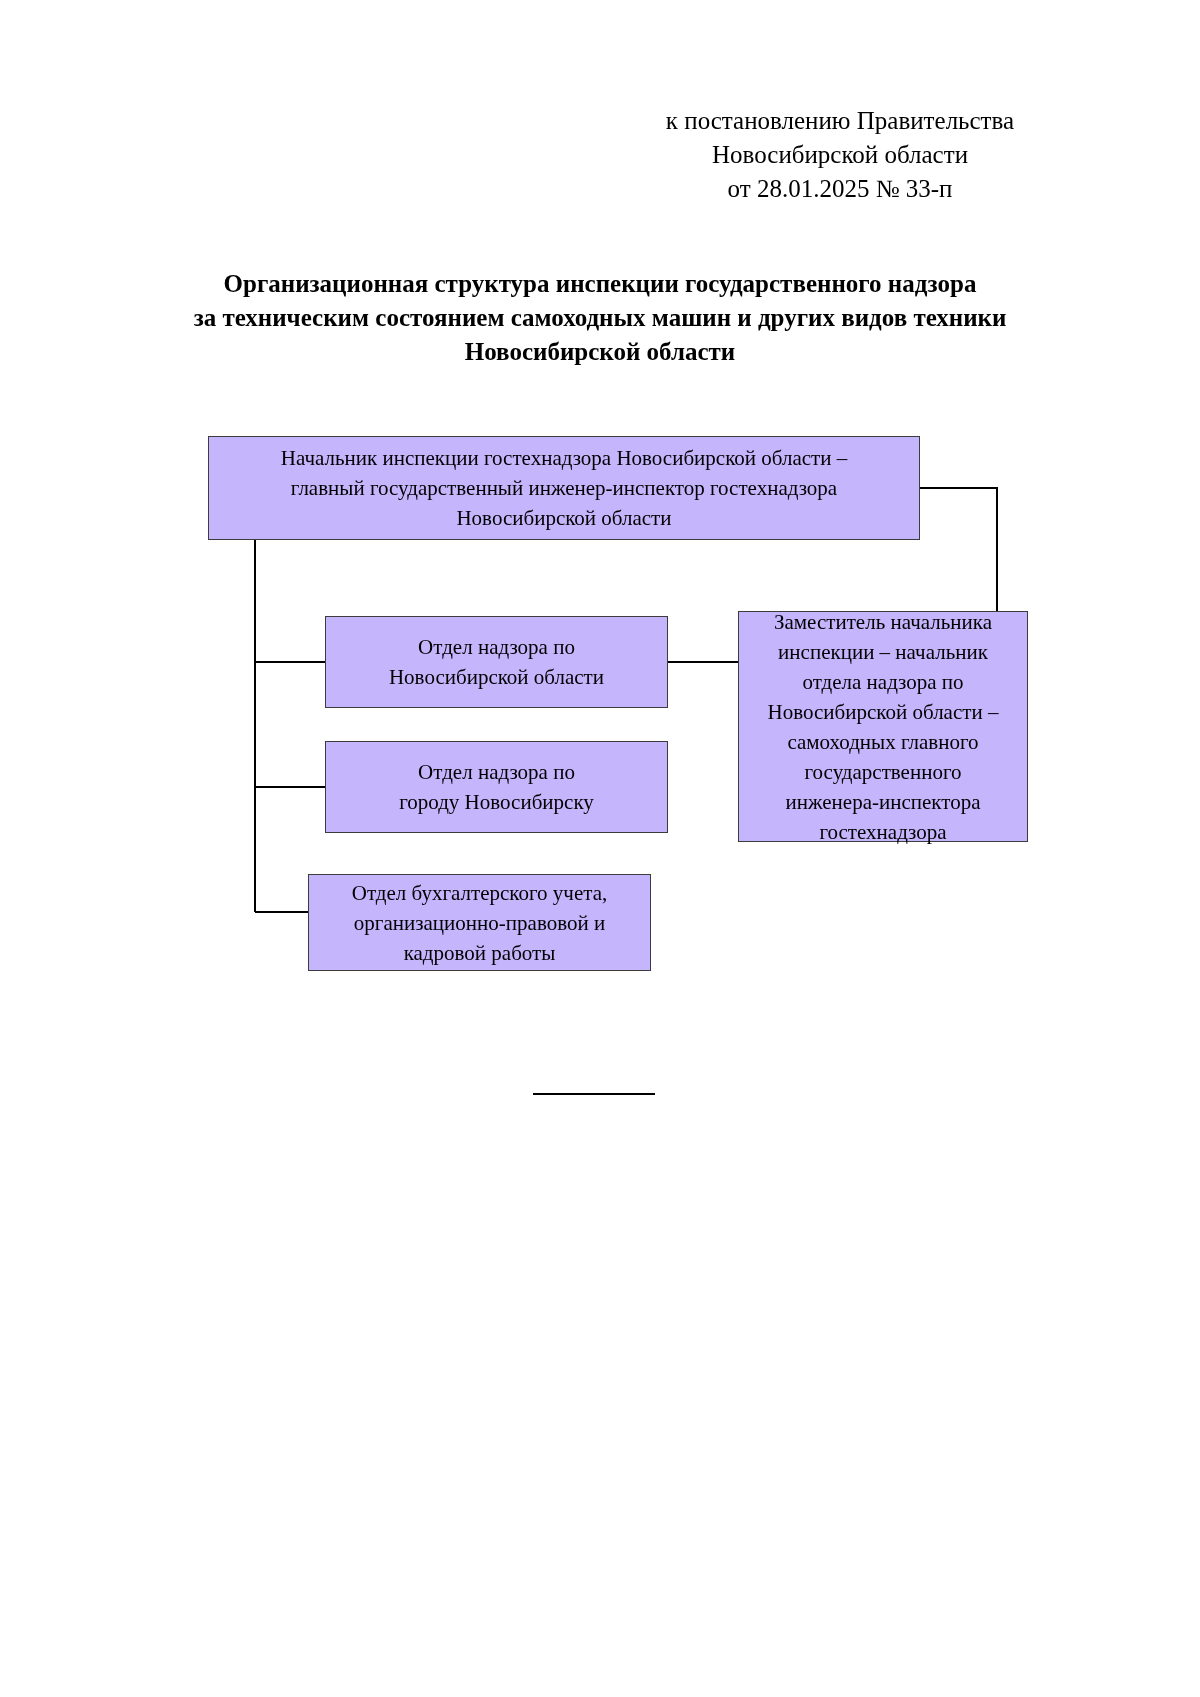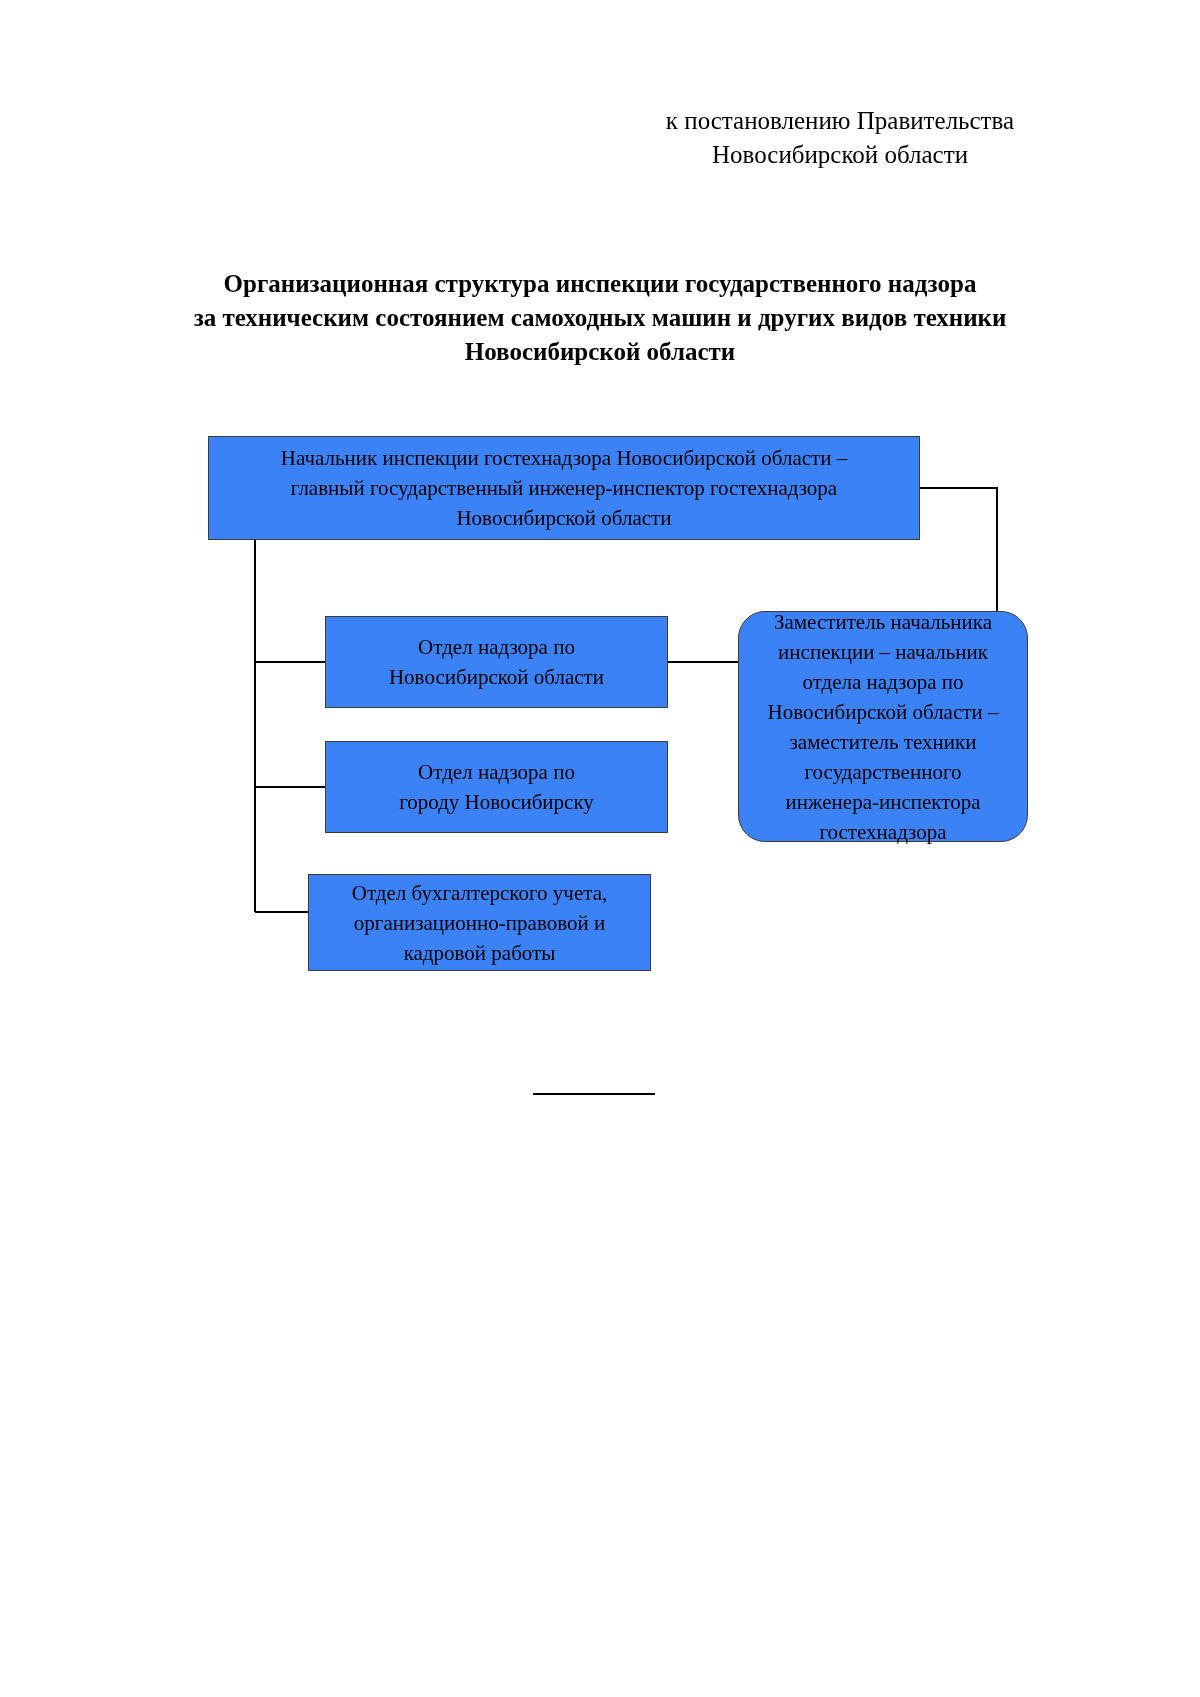--- a/index.html
+++ b/index.html
@@ -55,21 +55,21 @@
     width: 1200px;
     height: 1697px;
     pointer-events: none;
   }
   .org-chart svg { display: block; }
 
   .node {
     position: absolute;
     box-sizing: border-box;
     border: 1.5px solid #3c3c3c;
-    background: #3b82f6;
+    background: #c4b5fd;
     display: flex;
     align-items: center;
     justify-content: center;
     text-align: center;
     font-size: 21px;
     line-height: 30px;
     padding: 4px 10px;
   }
   .node .txt { display: block; width: 100%; }
   .node .nline { display: block; white-space: nowrap; }
@@ -84,39 +84,39 @@
   #node-dept-city {
     left: 325px;  top: 741px;  width: 343px; height: 92px;
   }
   #node-dept-accounting {
     left: 308px;  top: 874px;  width: 343px; height: 97px;
   }
   #node-deputy {
     left: 738px;  top: 611px;  width: 290px; height: 231px;
     font-size: 21px;
     line-height: 30px;
-    border-radius: 27px;
   }
 
   
   .footer-rule {
     position: absolute;
     left: 533px;
     top: 1093px;
     width: 122px;
     height: 0;
     border-top: 2px solid #000000;
   }
 </style>
 </head>
 <body>
 
 <div class="appendix-header">
   <span class="line line-2">к постановлению Правительства</span>
   <span class="line line-3">Новосибирской области</span>
+  <span class="line line-4">от 28.01.2025  № 33-п</span>
 </div>
 
 <div class="doc-title">
   <span class="tline">Организационная структура инспекции государственного надзора</span>
   <span class="tline">за техническим состоянием самоходных машин и других видов техники</span>
   <span class="tline">Новосибирской области</span>
 </div>
 
 <div class="org-chart">
   <svg width="1200" height="1697" xmlns="http://www.w3.org/2000/svg">
@@ -166,20 +166,20 @@
     <span class="nline">кадровой работы</span>
   </span>
 </div>
 
 <div class="node" id="node-deputy">
   <span class="txt">
     <span class="nline">Заместитель начальника</span>
     <span class="nline">инспекции – начальник</span>
     <span class="nline">отдела надзора по</span>
     <span class="nline">Новосибирской области –</span>
-    <span class="nline">заместитель техники</span>
+    <span class="nline">самоходных главного</span>
     <span class="nline">государственного</span>
     <span class="nline">инженера-инспектора</span>
     <span class="nline">гостехнадзора</span>
   </span>
 </div>
 
 <div class="footer-rule"></div>
 
 </body></html>

